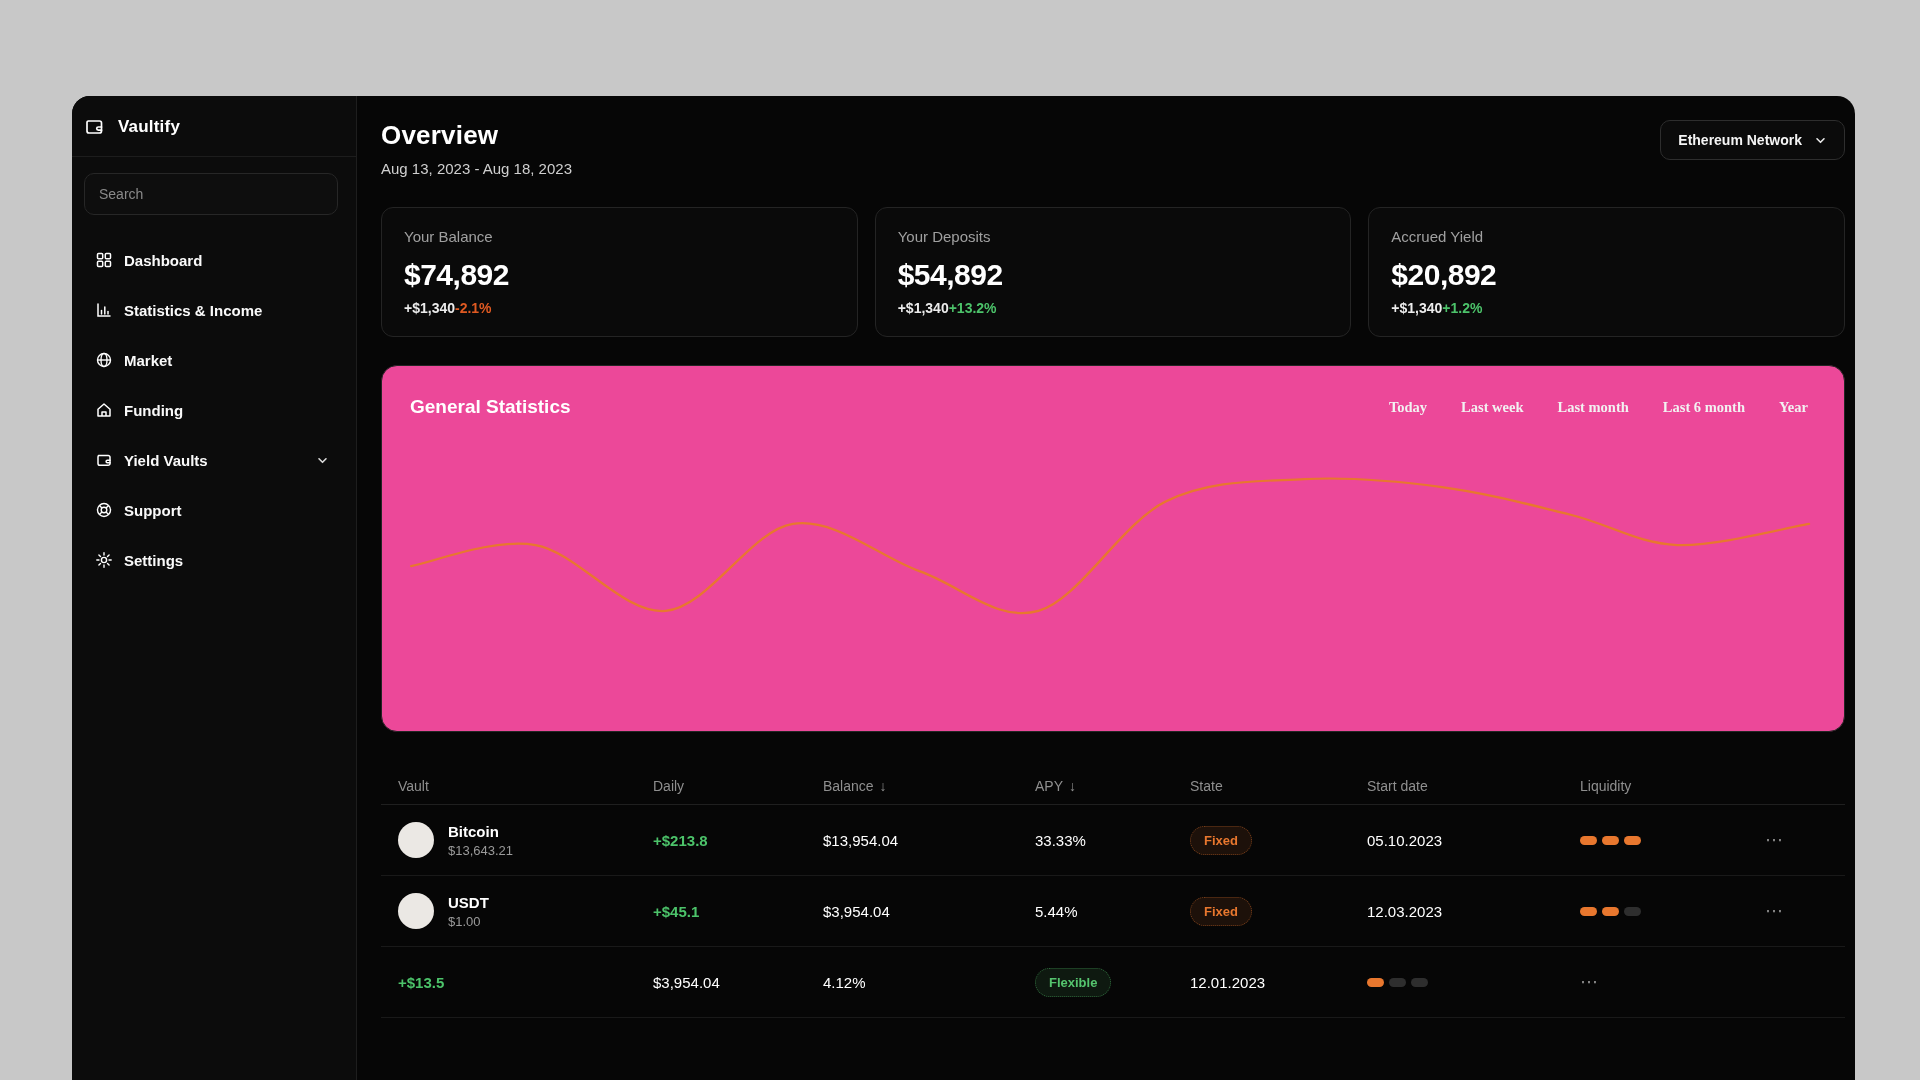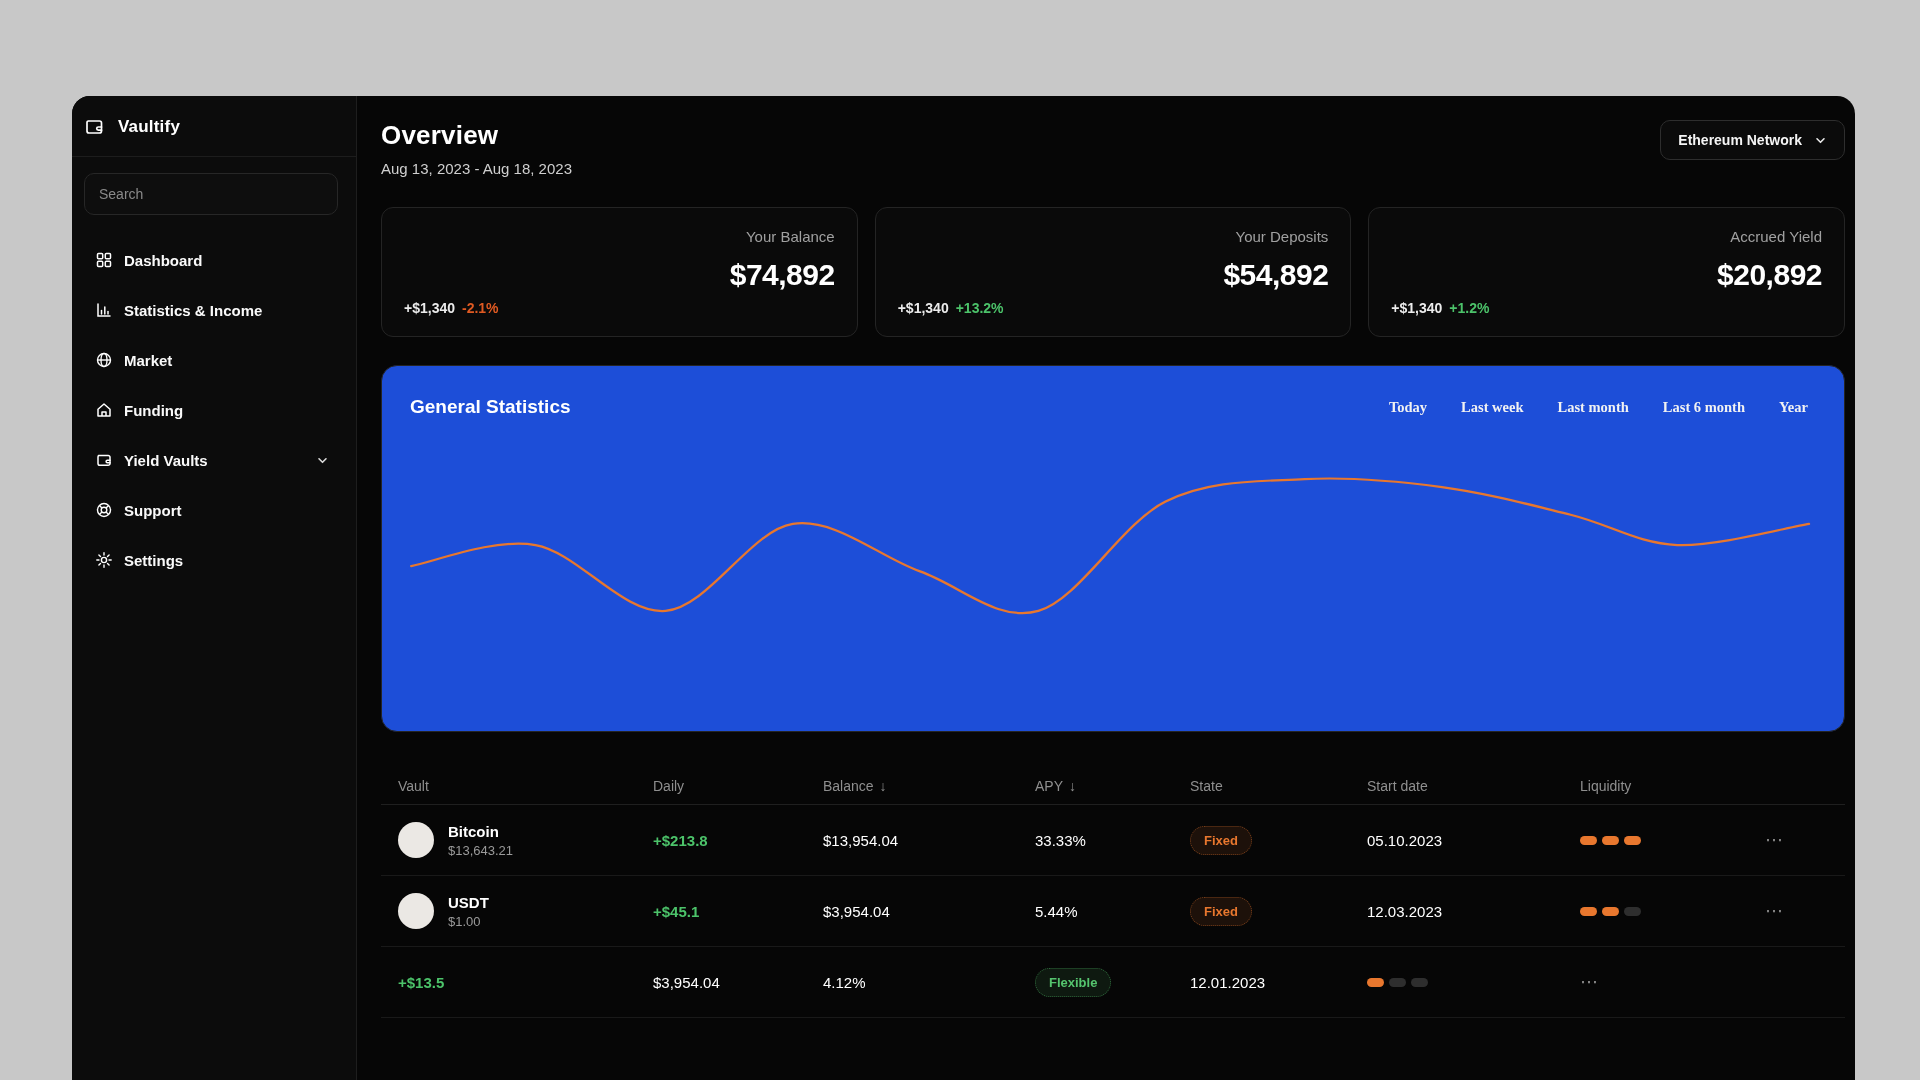--- a/index.html
+++ b/index.html
@@ -68,30 +68,29 @@
     cursor:pointer; font-family:inherit;
   }
   
   .stats-row { display:flex; gap:17px; margin-top:30px; }
   .stat-card {
     flex:1; height:130px;
     background:#0a0a0a;
     border:1px solid #242424;
     border-radius:12px;
     padding:20px 22px;
-    text-align:right;
   }
   .stat-label { font-size:15px; color:#a0a0a0; }
   .stat-value { margin-top:13px; font-size:30px; font-weight:700; letter-spacing:-.5px; color:#fff; }
-  .stat-delta { margin-top:8px; font-size:14px; font-weight:600; color:#ececec; display:flex; gap:7px; }
+  .stat-delta { margin-top:8px; font-size:14px; font-weight:600; color:#ececec; display:flex; }
   
   .chart-card {
     margin-top:28px;
     height:367px;
-    background:#1d4ed8;
+    background:#ec4899;
     border:1px solid #242424;
     border-radius:16px;
     position:relative;
     overflow:hidden;
   }
   .chart-head {
     position:absolute; left:28px; right:36px; top:30px;
     display:flex; justify-content:space-between; align-items:center;
     z-index:2;
   }

